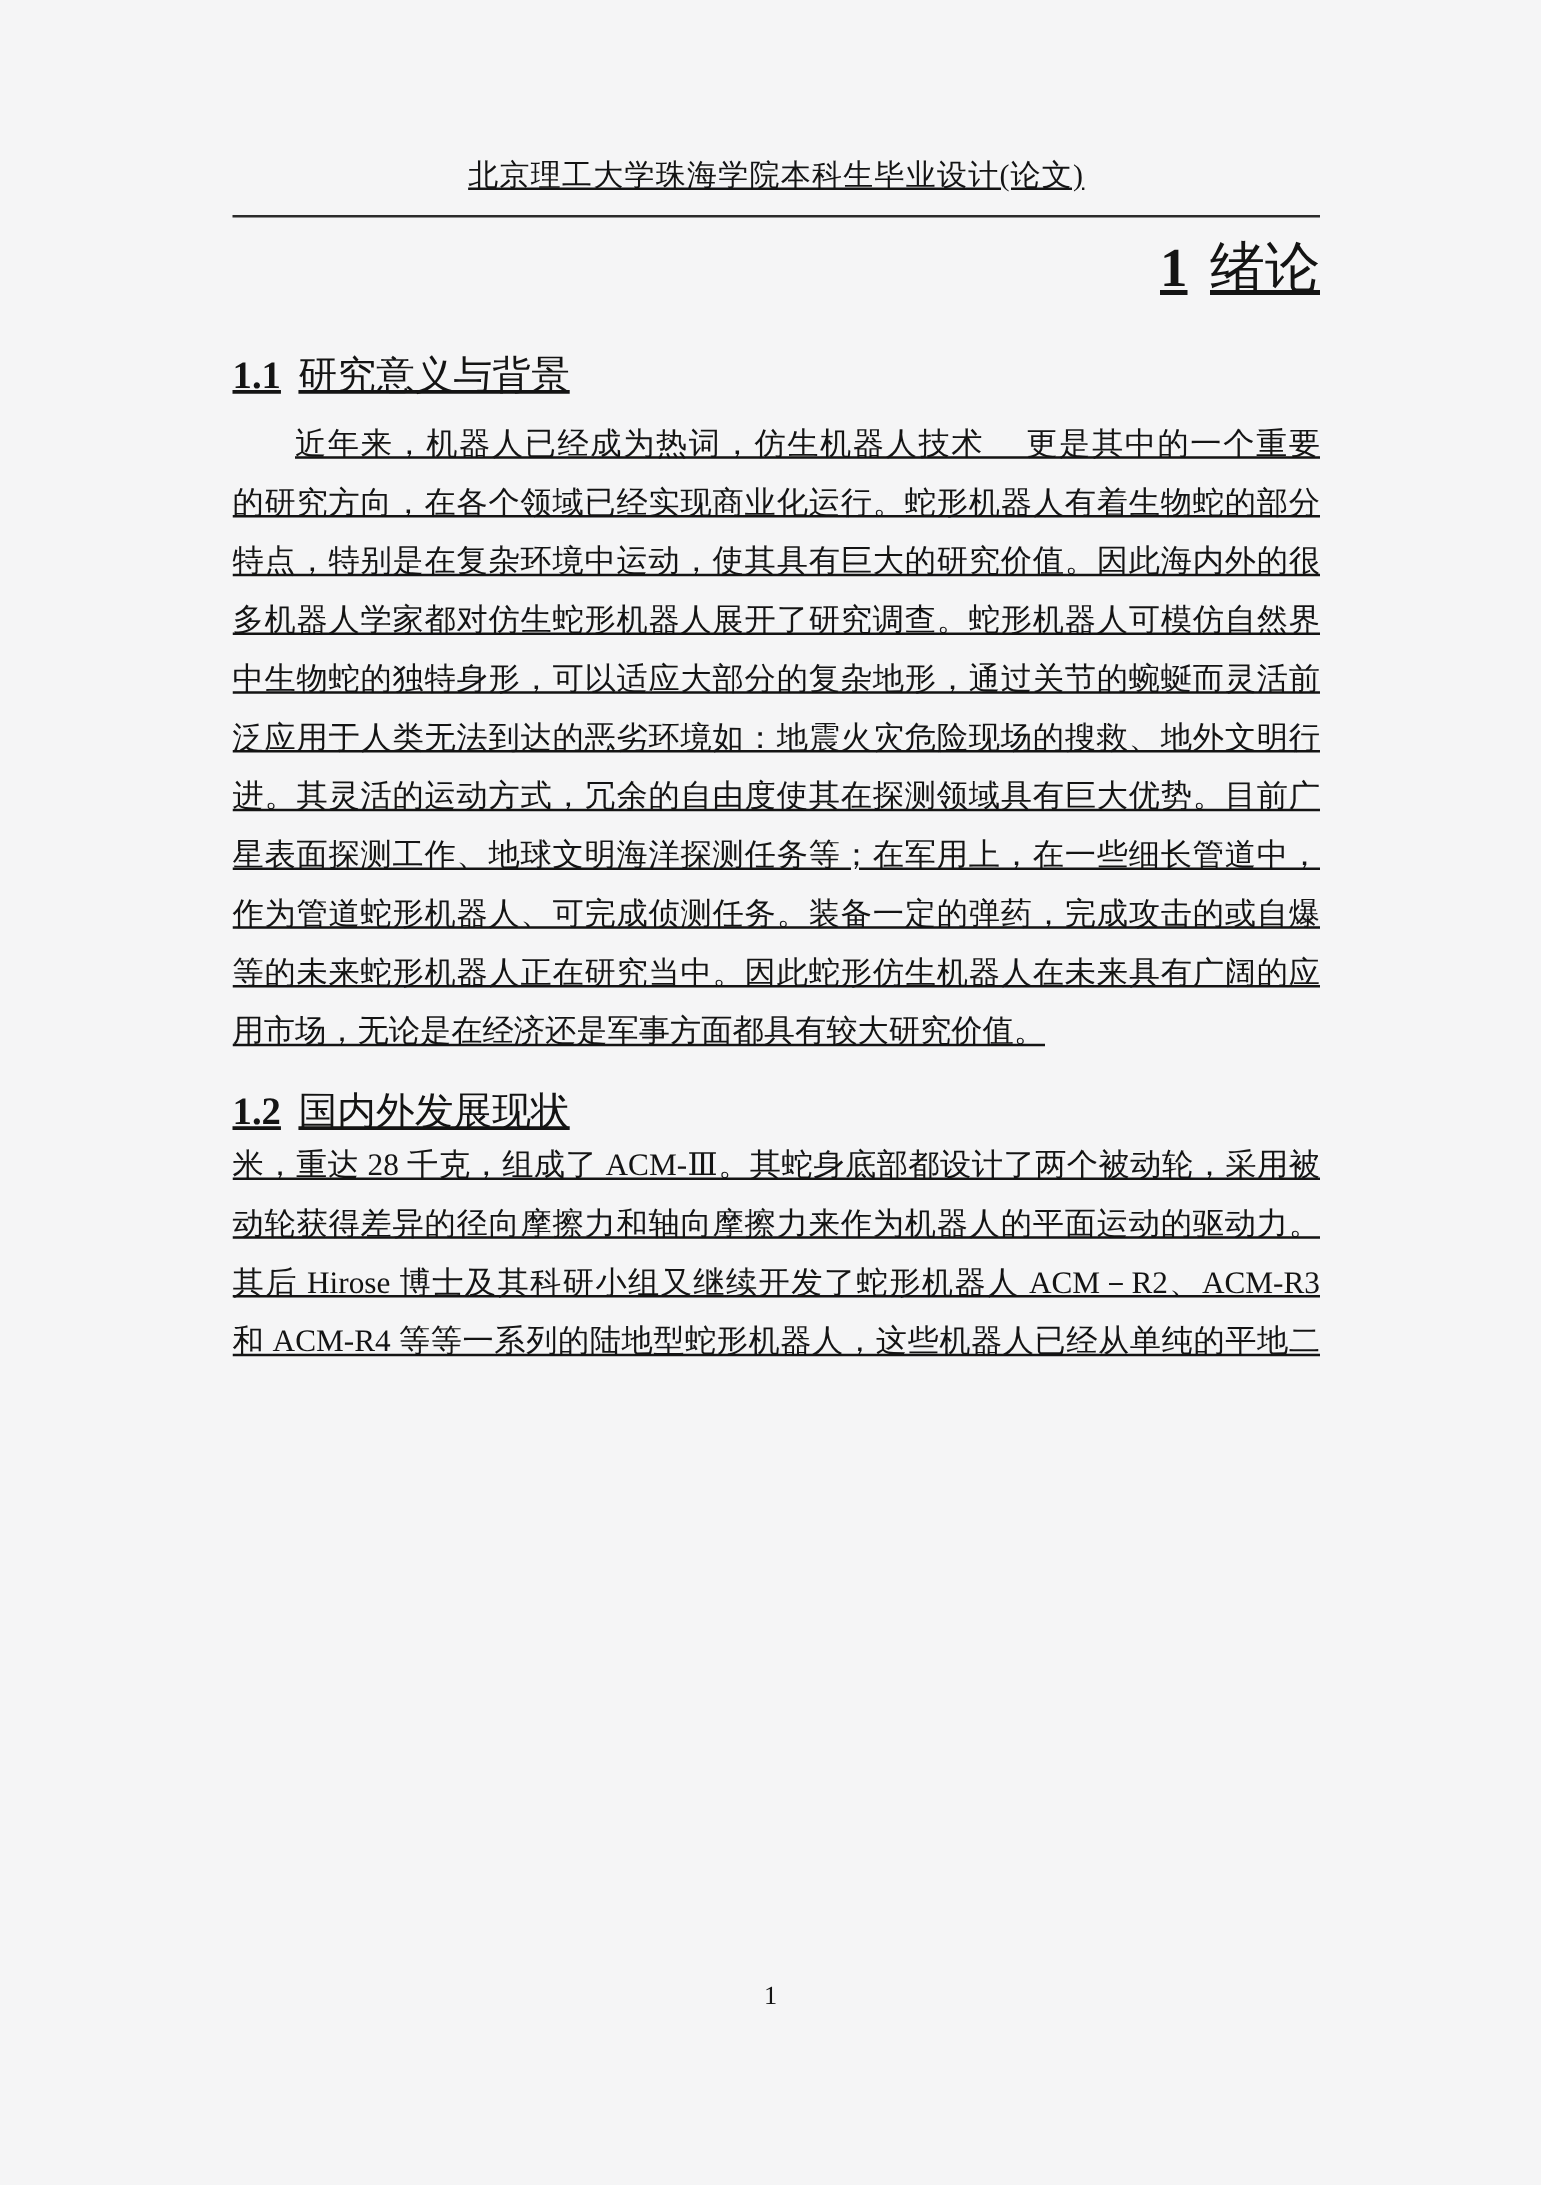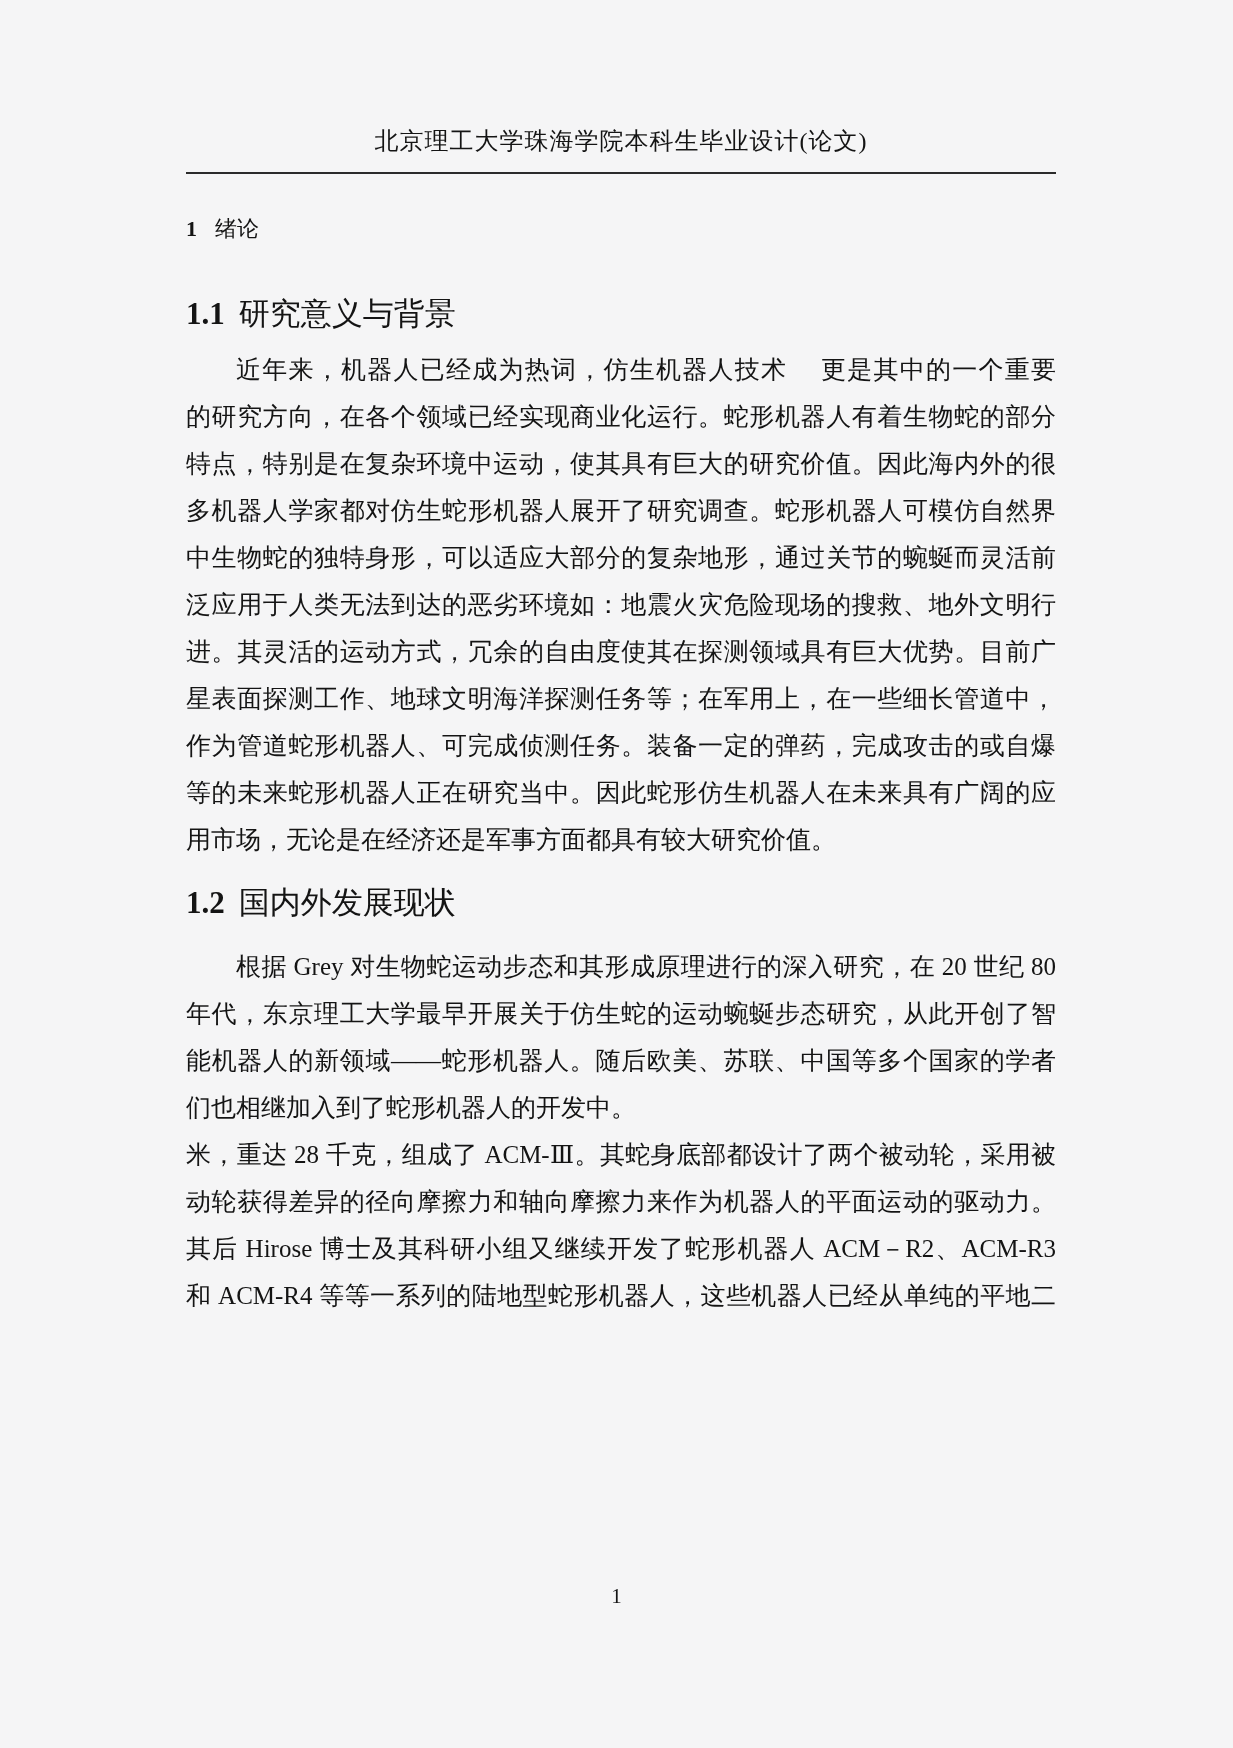--- a/index.html
+++ b/index.html
@@ -8,40 +8,41 @@
     font-family: "Liberation Serif", "DejaVu Serif", serif;
   }
   .page {
     position: relative;
     width: 1233px;
     height: 1748px;
     background: #f5f5f6;
     color: #141414;
     overflow: hidden;
     margin: 0 auto;
+    text-decoration: underline;
   }
   .content {
     width: 870px;
     margin-left: 186px;
   }
   
   .page-header {
     margin-top: 126px;
     text-align: center;
     font-size: 24px;
     line-height: 30px;
     padding-bottom: 16px;
     border-bottom: 2px solid #2b2b2b;
     letter-spacing: 1px;
   }
   
   .chapter-title {
-    margin-top: 34px;
-    text-align: left;
-    font-size: 22px;
+    margin-top: 20px;
+    text-align: right;
+    font-size: 44px;
     line-height: 42px;
     white-space: nowrap;
   }
   .chapter-title .num {
     font-weight: 700;
     margin-right: 18px;
   }
   
   .section-heading {
     font-size: 31px;
@@ -112,26 +113,20 @@
       <div class="ln">星表面探测工作、地球文明海洋探测任务等；在军用上，在一些细长管道中，</div>
       <div class="ln">作为管道蛇形机器人、可完成侦测任务。装备一定的弹药，完成攻击的或自爆</div>
       <div class="ln">等的未来蛇形机器人正在研究当中。因此蛇形仿生机器人在未来具有广阔的应</div>
       <div class="ln last">用市场，无论是在经济还是军事方面都具有较大研究价值。</div>
     </div>
 
     <div class="section-heading sh-2">
       <span class="num">1.2</span><span>国内外发展现状</span>
     </div>
 
-    <div class="para para-2">
-      <div class="ln first">根据 Grey 对生物蛇运动步态和其形成原理进行的深入研究，在 20 世纪 80</div>
-      <div class="ln">年代，东京理工大学最早开展关于仿生蛇的运动蜿蜒步态研究，从此开创了智</div>
-      <div class="ln">能机器人的新领域——蛇形机器人。随后欧美、苏联、中国等多个国家的学者</div>
-      <div class="ln last">们也相继加入到了蛇形机器人的开发中。</div>
-    </div>
 
     <div class="para para-3">
       <div class="ln">米，重达 28 千克，组成了 ACM-Ⅲ。其蛇身底部都设计了两个被动轮，采用被</div>
       <div class="ln">动轮获得差异的径向摩擦力和轴向摩擦力来作为机器人的平面运动的驱动力。</div>
       <div class="ln">其后 Hirose 博士及其科研小组又继续开发了蛇形机器人 ACM－R2、ACM-R3</div>
       <div class="ln">和 ACM-R4 等等一系列的陆地型蛇形机器人，这些机器人已经从单纯的平地二</div>
     </div>
 
   </div>
 

